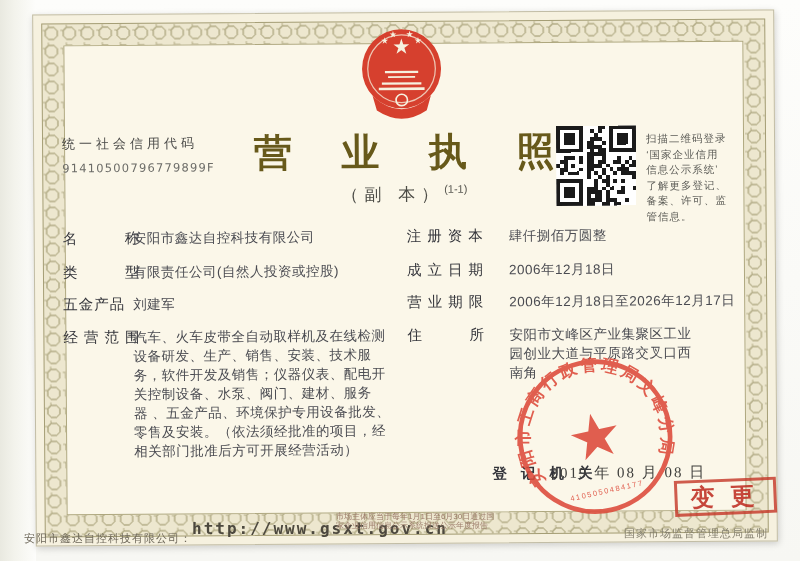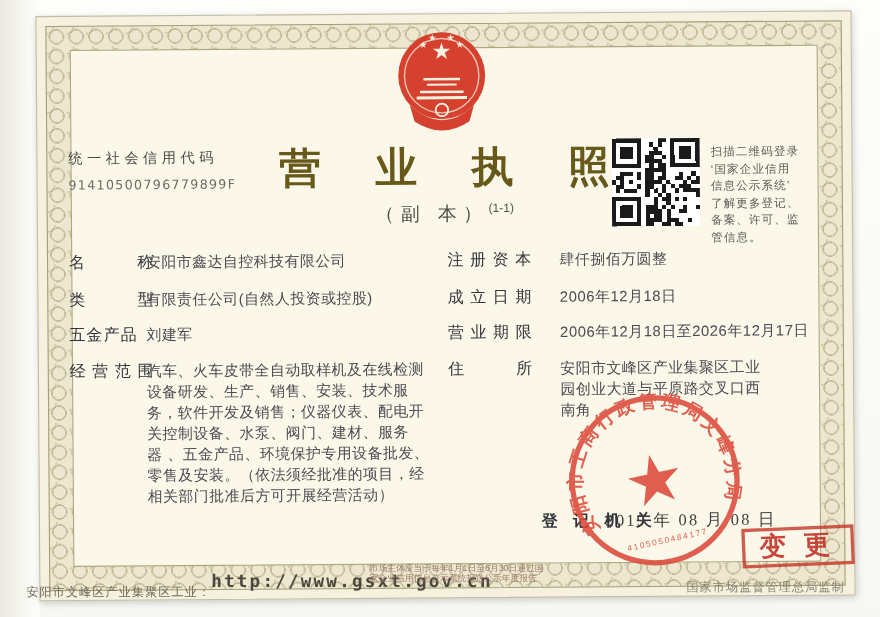--- a/index.html
+++ b/index.html
@@ -283,18 +283,18 @@
         <text x="85" y="139" font-size="7" fill="#dd4a3a" letter-spacing="1.5" text-anchor="middle">4105050484177</text>
       </svg>
 
       <div class="abs date">2019 年 08 月 08 日</div>
 
       <div class="abs change-stamp">变更</div>
     </div>
   </div>
 
   <div class="foot-left">
-    <span>安阳市文峰区产业集聚区工业：</span><span class="foot-url">http://www.gsxt.gov.cn</span>
+    <span>安阳市鑫达自控科技有限公司：</span><span class="foot-url">http://www.gsxt.gov.cn</span>
   </div>
   <div class="foot-mid">市场主体应当于每年1月1日至6月30日通过国
 家企业信用信息公示系统报送公示年度报告</div>
   <div class="foot-right">国家市场监督管理总局监制</div>
 </div>
 
 </body></html>

